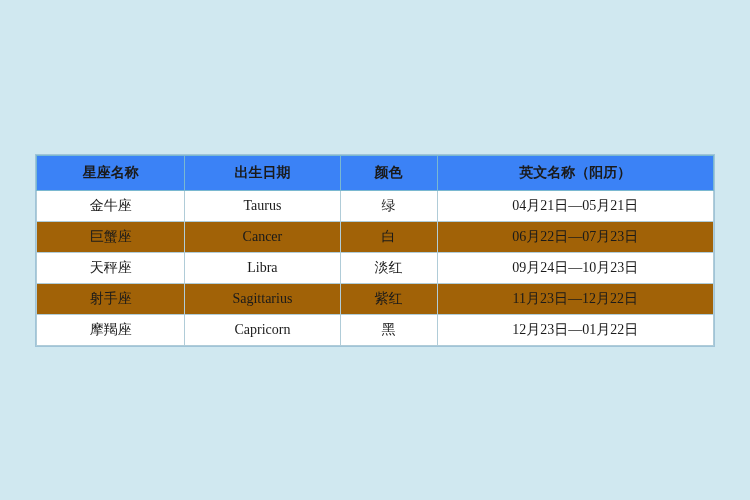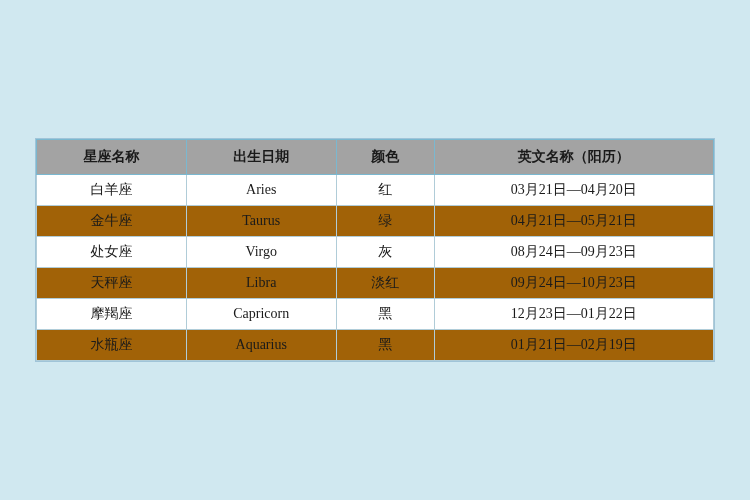--- a/index.html
+++ b/index.html
@@ -24,21 +24,21 @@
       border: 1px solid #a0c4d8;
       width: 680px;
     }
 
     table {
       width: 100%;
       border-collapse: collapse;
     }
 
     thead tr {
-      background-color: #a3a3a3;
+      background-color: #3b82f6;
       border-radius: 13px;
     }
 
     thead th {
       border: 1px solid #7ab8d0;
       padding: 8px 12px;
       text-align: center;
       font-weight: bold;
       color: #1a1a1a;
       font-size: 14px;
@@ -75,51 +75,45 @@
   <table>
     <thead>
       <tr>
       <th>星座名称</th>
           <th>出生日期</th>
           <th>颜色</th>
           <th>英文名称（阳历）</th>
         </tr>
     </thead>
     <tbody>
-    <tr>
-          <td>白羊座</td>
-          <td>Aries</td>
-          <td>红</td>
-          <td>03月21日—04月20日</td>
-        </tr>
         <tr>
           <td>金牛座</td>
           <td>Taurus</td>
           <td>绿</td>
           <td>04月21日—05月21日</td>
         </tr>
         <tr>
-          <td>处女座</td>
-          <td>Virgo</td>
-          <td>灰</td>
-          <td>08月24日—09月23日</td>
+          <td>巨蟹座</td>
+          <td>Cancer</td>
+          <td>白</td>
+          <td>06月22日—07月23日</td>
         </tr>
         <tr>
           <td>天秤座</td>
           <td>Libra</td>
           <td>淡红</td>
           <td>09月24日—10月23日</td>
         </tr>
         <tr>
+          <td>射手座</td>
+          <td>Sagittarius</td>
+          <td>紫红</td>
+          <td>11月23日—12月22日</td>
+        </tr>
+        <tr>
           <td>摩羯座</td>
           <td>Capricorn</td>
           <td>黑</td>
           <td>12月23日—01月22日</td>
-        </tr>
-        <tr>
-          <td>水瓶座</td>
-          <td>Aquarius</td>
-          <td>黑</td>
-          <td>01月21日—02月19日</td>
         </tr>
       </tbody>
   </table>
 </div>
 
 </body></html>

